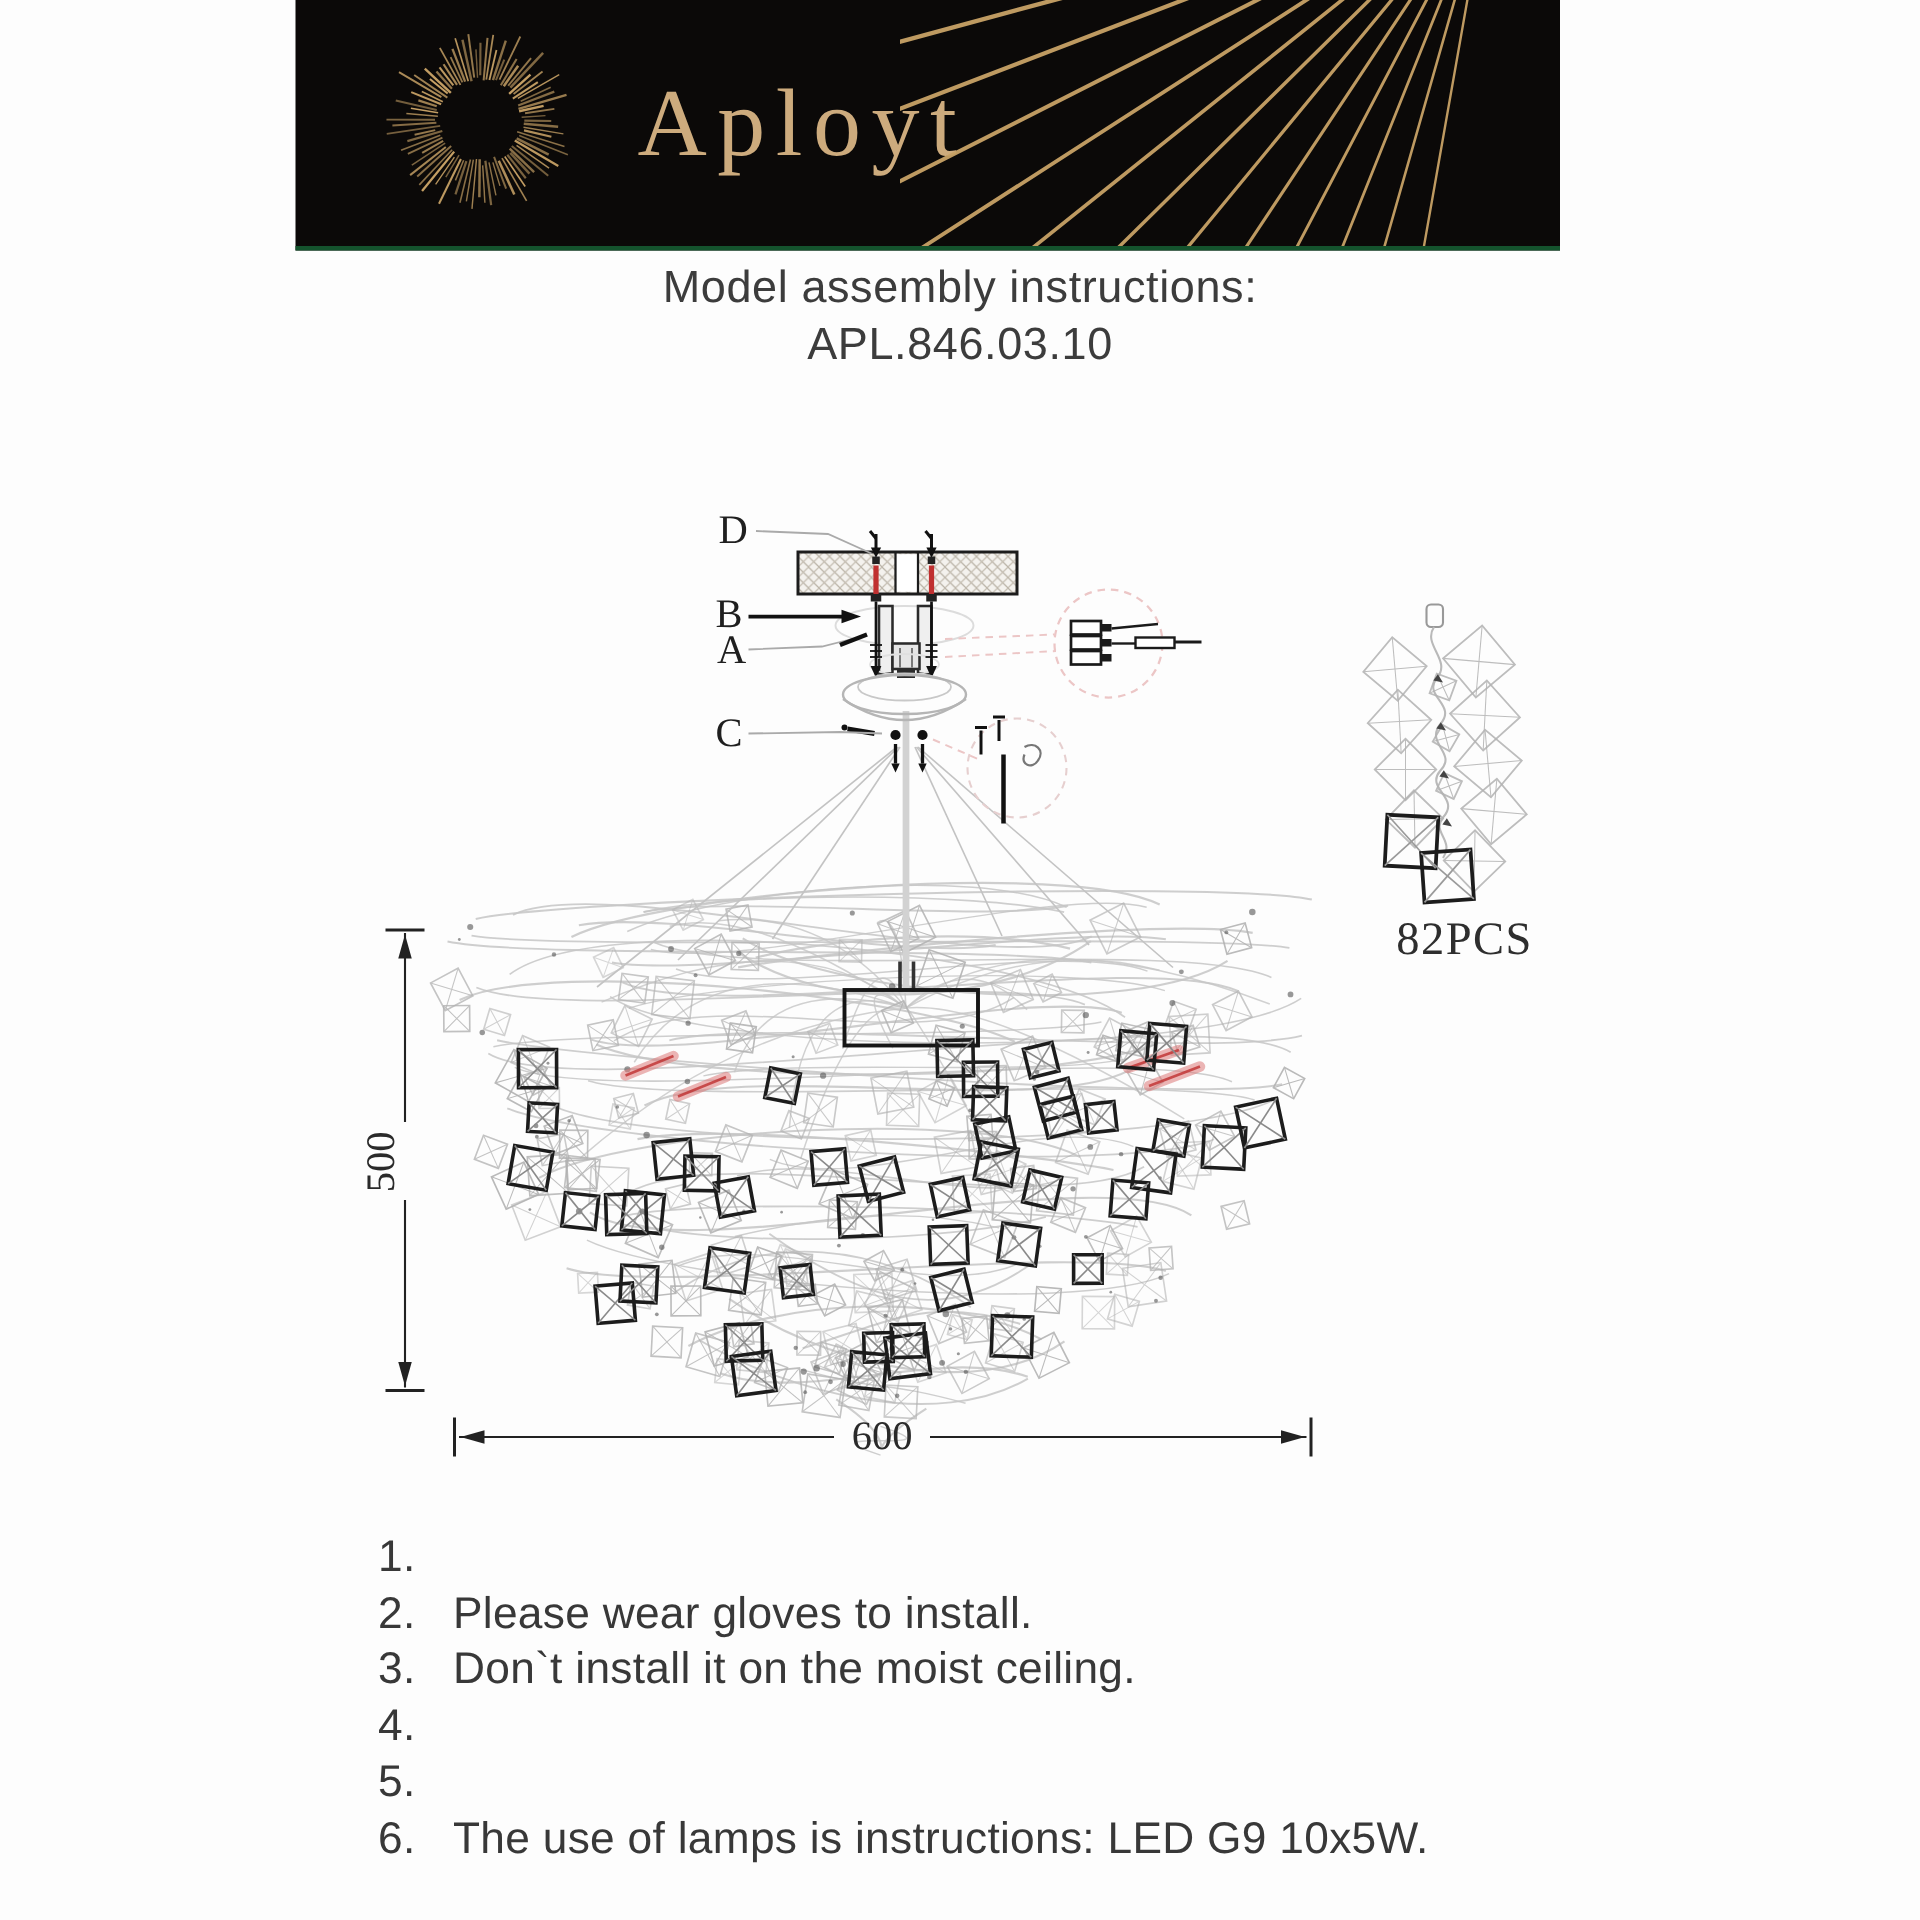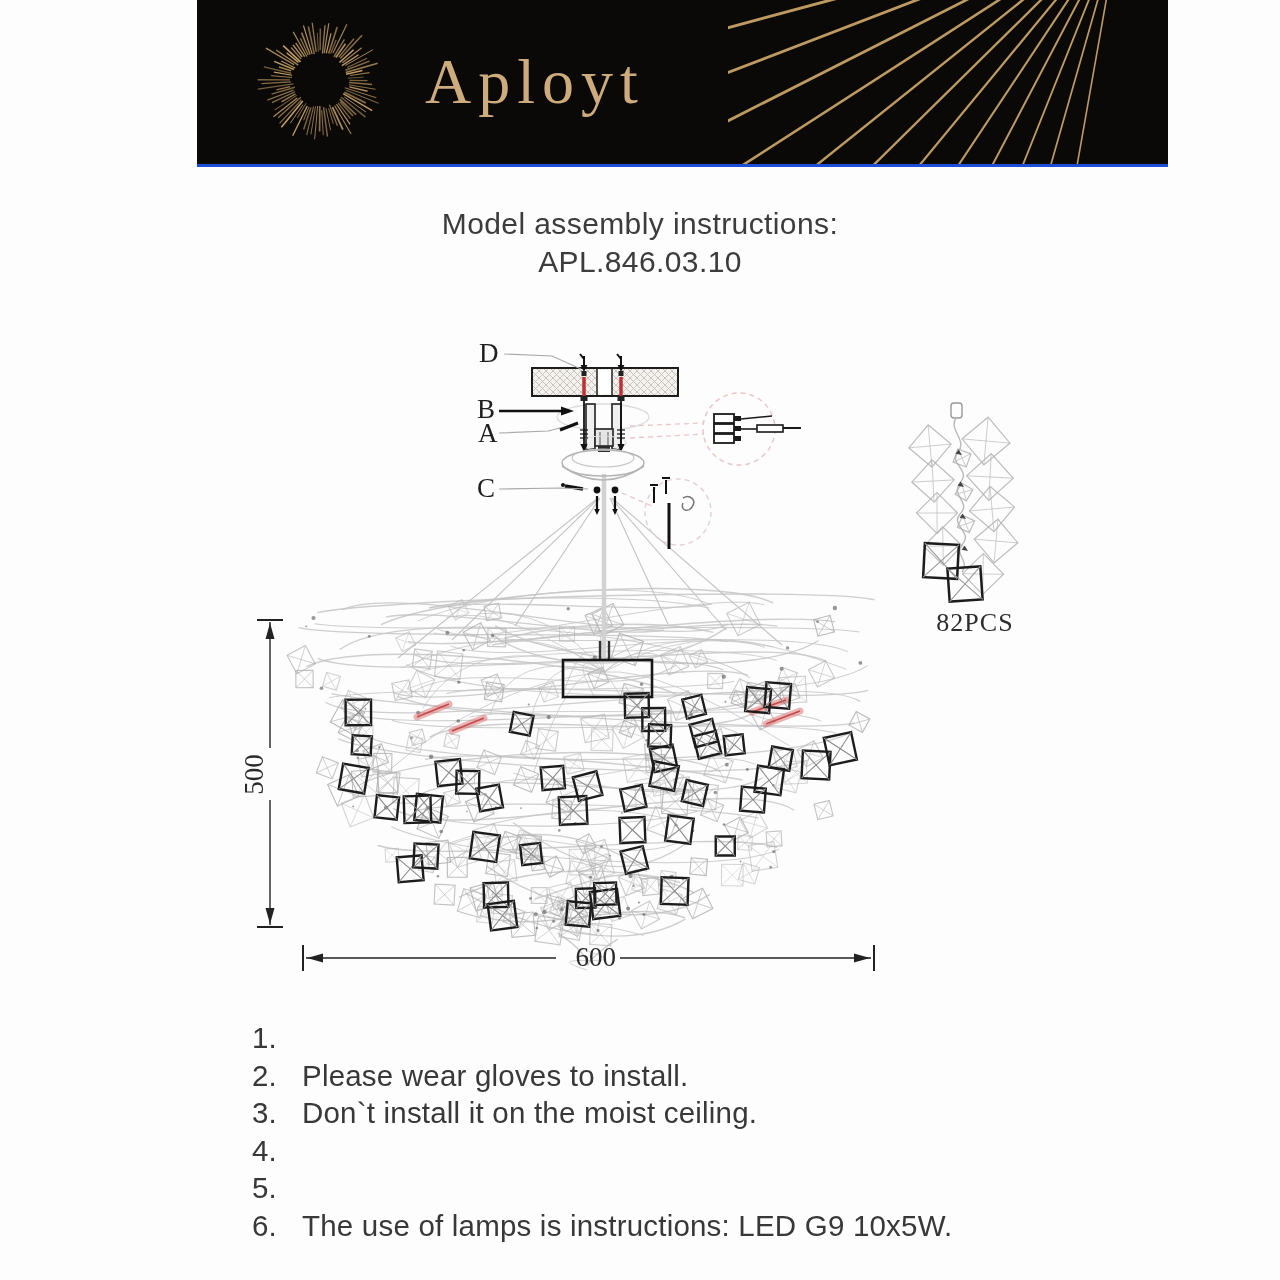--- a/index.html
+++ b/index.html
@@ -1,35 +1,35 @@
 <!DOCTYPE html>
 <html><head>
 <meta charset="utf-8">
 <style>
   html,body{margin:0;padding:0;background:#ffffff;}
   .page{position:relative;width:1280px;height:1280px;background:#fdfdfd;overflow:hidden;
         font-family:"Liberation Sans",sans-serif;}
   
-  .banner{position:absolute;left:197px;top:0;width:971px;height:164px;background:#0b0908;
-          border-bottom:3px solid #1d4ed8;}
+  .banner{position:absolute;left:197px;top:0;width:843px;height:164px;background:#0b0908;
+          border-bottom:3px solid #14532d;}
   .logo{position:absolute;left:56px;top:13px;width:134px;height:134px;}
   .wordmark{position:absolute;left:228px;top:0;height:164px;display:flex;align-items:center;
             font-family:"Liberation Serif",serif;font-weight:400;font-size:64px;
             letter-spacing:7px;color:#cdab7d;}
   .rays{position:absolute;right:0;top:0;width:440px;height:164px;}
   
   .title-block{position:absolute;left:0;top:173px;width:1280px;text-align:center;
-               color:#3c3c3c;font-size:30px;line-height:38px;letter-spacing:.4px;margin-top:32px;}
+               color:#3c3c3c;font-size:30px;line-height:38px;letter-spacing:.4px;}
   
   .draw{position:absolute;left:0;top:0;width:1280px;height:1280px;}
   .dlabel{position:absolute;font-family:"Liberation Serif",serif;color:#1f1f1f;font-size:27px;}
   .dim{position:absolute;font-family:"Liberation Serif",serif;color:#2a2a2a;font-size:27px;text-align:center;}
   .rot{transform:rotate(-90deg);}
-  .pcs{position:absolute;left:928px;top:608px;width:94px;text-align:center;
-       font-family:"Liberation Serif",serif;font-size:26px;color:#2e2e2e;letter-spacing:1px;}
+  .pcs{position:absolute;left:928px;top:608px;width:94px;text-align:right;
+       font-family:"Liberation Serif",serif;font-size:31px;color:#2e2e2e;letter-spacing:1px;}
   
   .instructions{position:absolute;left:252px;top:1019px;width:820px;color:#383838;
                 font-size:29.5px;line-height:37.5px;letter-spacing:.2px;}
   .irow{display:flex;}
   .num{width:50px;flex:0 0 50px;}
 </style>
 </head>
 <body>
 
 <div class="page">
@@ -1445,21 +1445,21 @@
         <line x1="-16.5" y1="-16.5" x2="16.5" y2="16.5" stroke="#9a9a9a" stroke-width="1.125"></line>
         <line x1="16.5" y1="-16.5" x2="-16.5" y2="16.5" stroke="#9a9a9a" stroke-width="1.125"></line>
       </g>
     </svg>
 
   <div class="dlabel" style="left:479px;top:338px;">D</div>
   <div class="dlabel" style="left:477px;top:394px;">B</div>
   <div class="dlabel" style="left:478px;top:418px;">A</div>
   <div class="dlabel" style="left:477px;top:473px;">C</div>
   <div class="dim rot" style="left:219px;top:759px;width:70px;">500</div>
-  <div class="dim" style="left:560px;top:942px;width:56px;text-align:right;">600</div>
+  <div class="dim" style="left:560px;top:942px;width:56px;">600</div>
   <div class="pcs">82PCS</div>
 
   <div class="instructions">
     <div class="irow">
       <span class="num">1.</span>
     </div>
     <div class="irow">
       <span class="num">2.</span>
       <span class="itxt">Please wear gloves to install.</span>
     </div>

